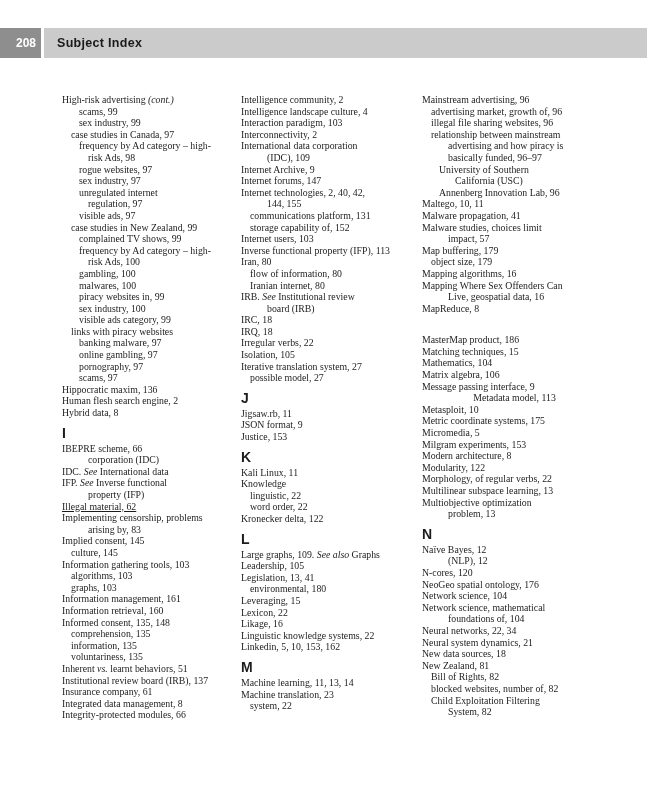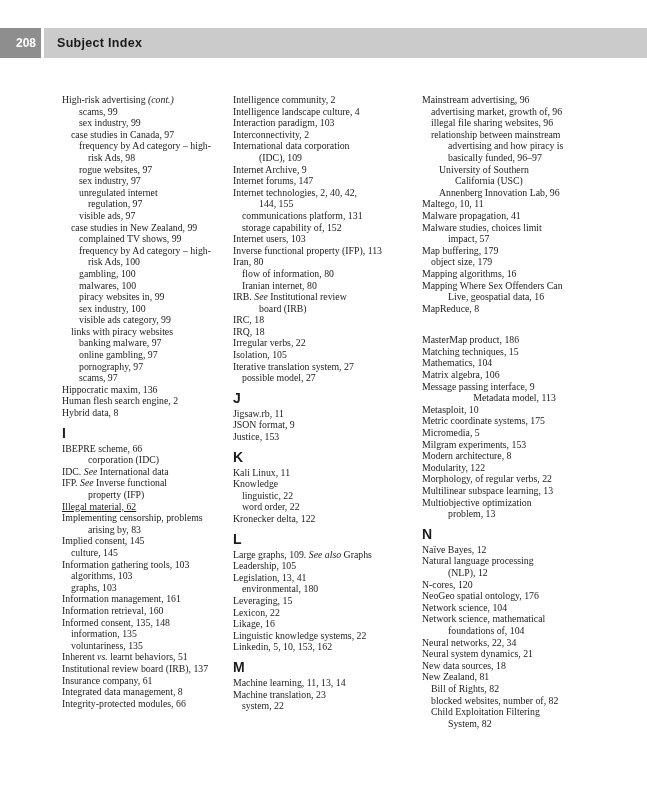--- a/index.html
+++ b/index.html
@@ -24,21 +24,21 @@
     position:absolute;left:57px;top:0;height:30px;
     display:flex;align-items:center;
     font-family:"Liberation Sans", sans-serif;font-weight:bold;font-size:12.5px;
     letter-spacing:0.3px;color:#1a1a1a;
   }
   .col{
     position:absolute;top:94px;width:185px;
     font-size:9.8px;line-height:11.6px;
   }
   .col-1{left:62px;}
-  .col-2{left:233px;}
+  .col-2{left:241px;}
   .col-3{left:422px;}
   .entry{white-space:nowrap;}
   .letter-heading{
     font-family:"Liberation Sans", sans-serif;font-weight:bold;
     font-size:14px;line-height:14px;margin-top:7px;margin-bottom:3px;
   }
 </style>
 </head>
 <body>
 
@@ -88,20 +88,21 @@
     <div class="entry" style="padding-left: 0px;">Implementing censorship, problems</div>
     <div class="entry" style="padding-left: 26px;">arising by, 83</div>
     <div class="entry" style="padding-left: 0px;">Implied consent, 145</div>
     <div class="entry" style="padding-left: 9px;">culture, 145</div>
     <div class="entry" style="padding-left: 0px;">Information gathering tools, 103</div>
     <div class="entry" style="padding-left: 9px;">algorithms, 103</div>
     <div class="entry" style="padding-left: 9px;">graphs, 103</div>
     <div class="entry" style="padding-left: 0px;">Information management, 161</div>
     <div class="entry" style="padding-left: 0px;">Information retrieval, 160</div>
     <div class="entry" style="padding-left: 0px;">Informed consent, 135, 148</div>
+    <div class="entry" style="padding-left: 9px;">comprehension, 135</div>
     <div class="entry" style="padding-left: 9px;">information, 135</div>
     <div class="entry" style="padding-left: 9px;">voluntariness, 135</div>
     <div class="entry" style="padding-left: 0px;">Inherent <i>vs.</i> learnt behaviors, 51</div>
     <div class="entry" style="padding-left: 0px;">Institutional review board (IRB), 137</div>
     <div class="entry" style="padding-left: 0px;">Insurance company, 61</div>
     <div class="entry" style="padding-left: 0px;">Integrated data management, 8</div>
     <div class="entry" style="padding-left: 0px;">Integrity-protected modules, 66</div>
   </div>
 <div class="col col-2">
     <div class="entry" style="padding-left: 0px;">Intelligence community, 2</div>
@@ -185,21 +186,20 @@
     <div class="entry" style="padding-left: 0px;">Micromedia, 5</div>
     <div class="entry" style="padding-left: 0px;">Milgram experiments, 153</div>
     <div class="entry" style="padding-left: 0px;">Modern architecture, 8</div>
     <div class="entry" style="padding-left: 0px;">Modularity, 122</div>
     <div class="entry" style="padding-left: 0px;">Morphology, of regular verbs, 22</div>
     <div class="entry" style="padding-left: 0px;">Multilinear subspace learning, 13</div>
     <div class="entry" style="padding-left: 0px;">Multiobjective optimization</div>
     <div class="entry" style="padding-left: 26px;">problem, 13</div>
     <div class="letter-heading">N</div>
     <div class="entry" style="padding-left: 0px;">Naïve Bayes, 12</div>
-    <div class="entry" style="padding-left: 0px;">Natural language processing</div>
     <div class="entry" style="padding-left: 26px;">(NLP), 12</div>
     <div class="entry" style="padding-left: 0px;">N-cores, 120</div>
     <div class="entry" style="padding-left: 0px;">NeoGeo spatial ontology, 176</div>
     <div class="entry" style="padding-left: 0px;">Network science, 104</div>
     <div class="entry" style="padding-left: 0px;">Network science, mathematical</div>
     <div class="entry" style="padding-left: 26px;">foundations of, 104</div>
     <div class="entry" style="padding-left: 0px;">Neural networks, 22, 34</div>
     <div class="entry" style="padding-left: 0px;">Neural system dynamics, 21</div>
     <div class="entry" style="padding-left: 0px;">New data sources, 18</div>
     <div class="entry" style="padding-left: 0px;">New Zealand, 81</div>

